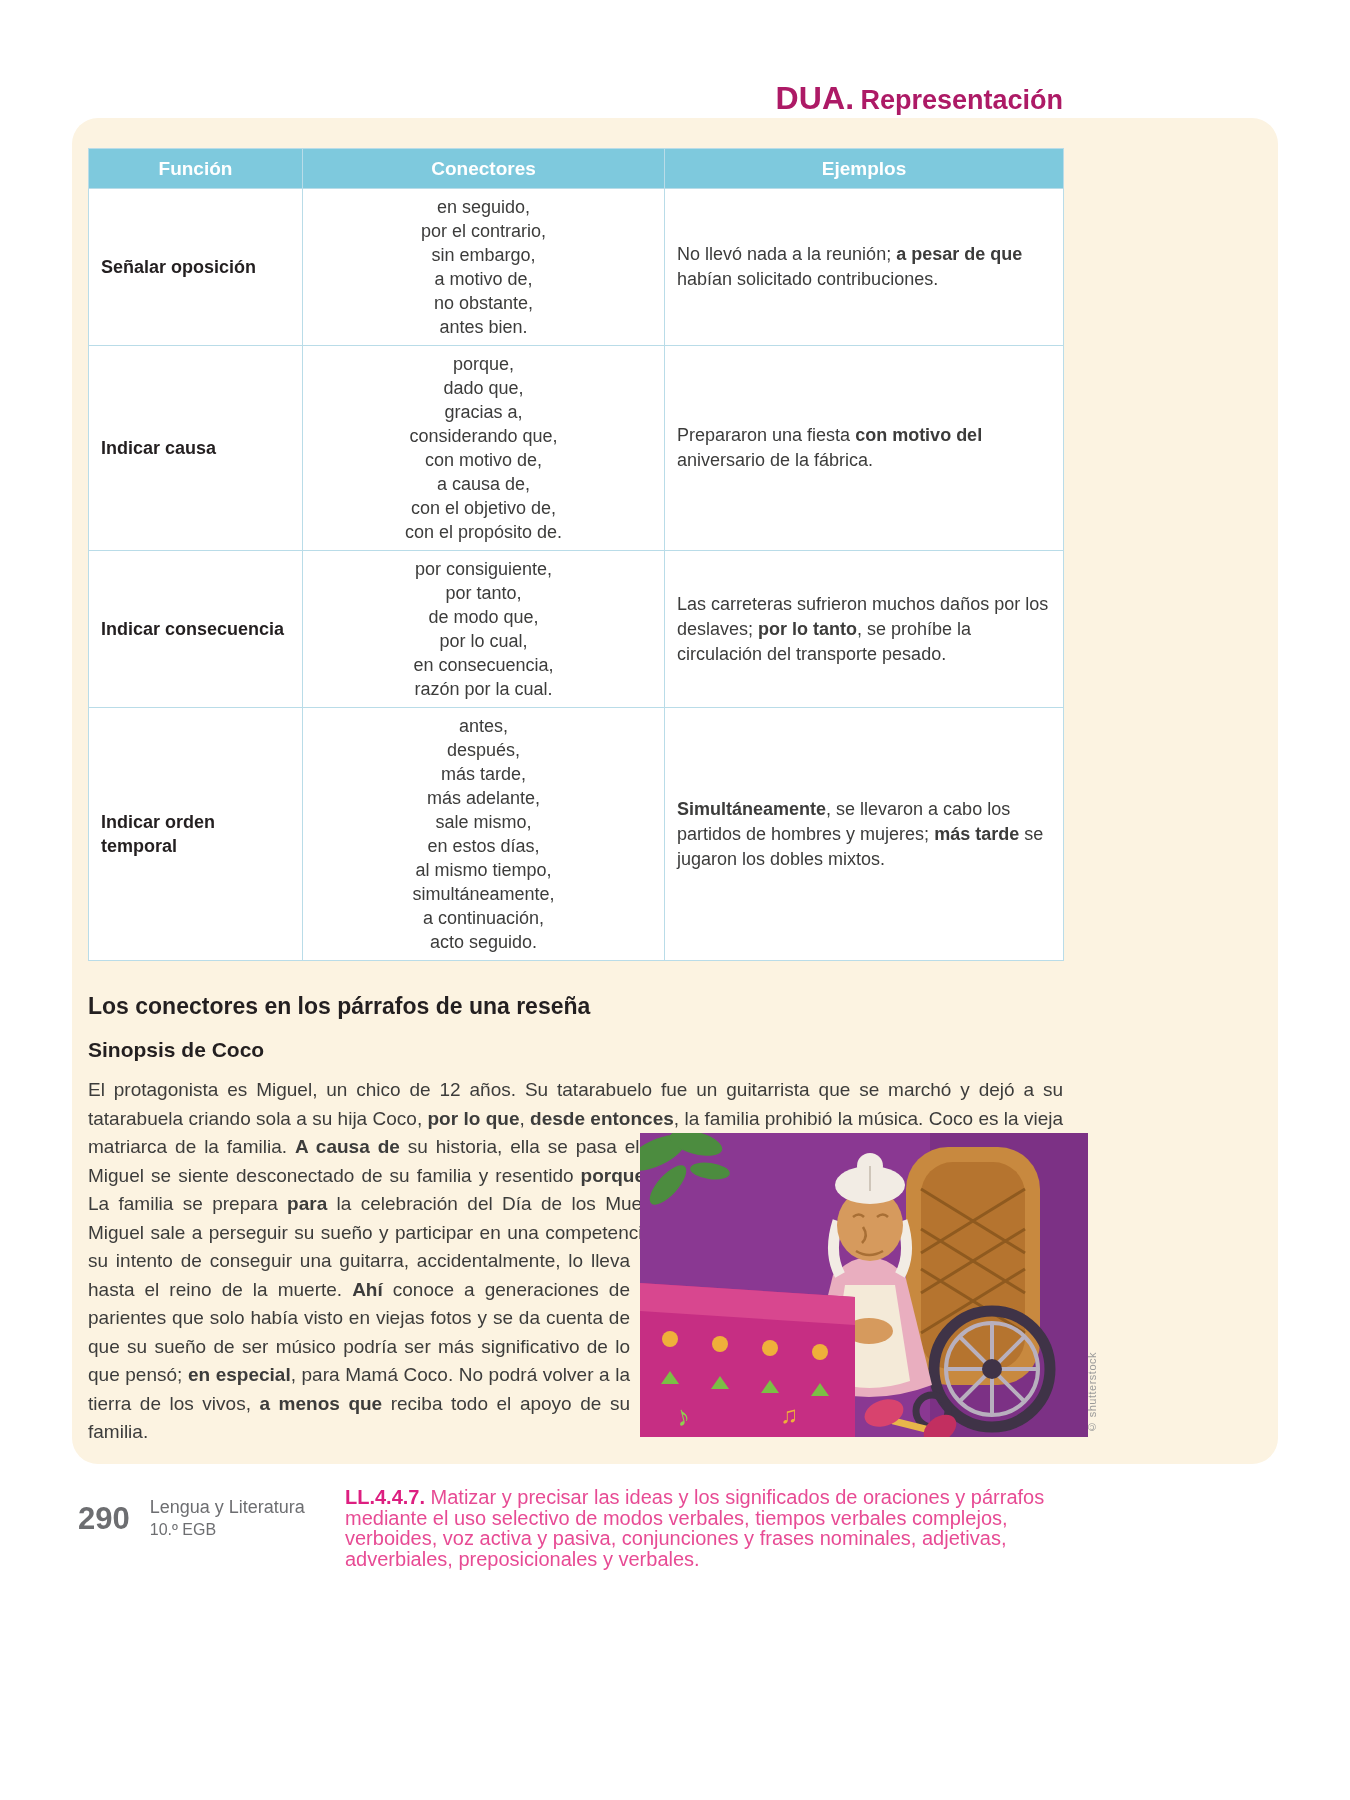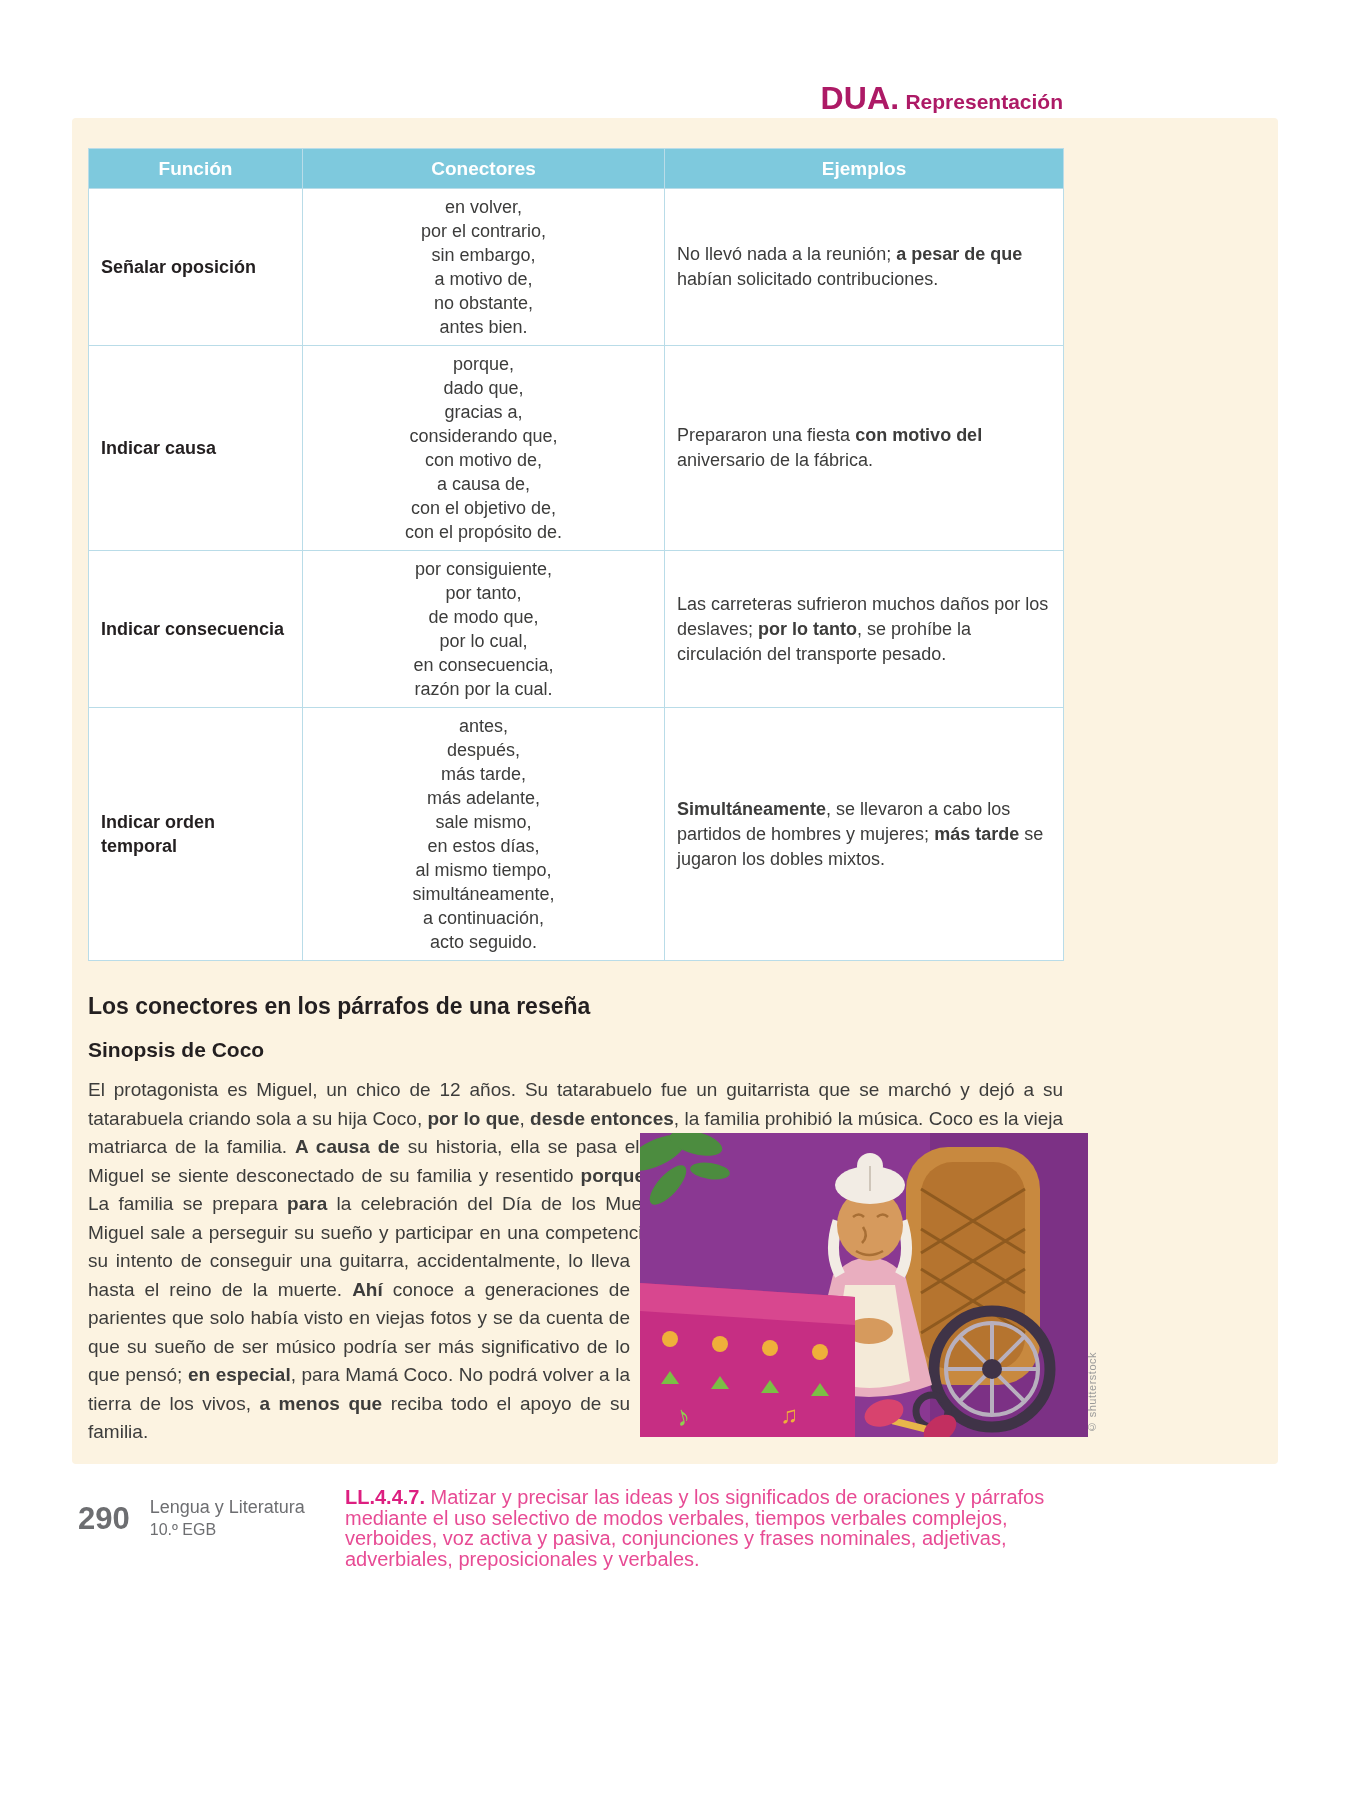--- a/index.html
+++ b/index.html
@@ -11,28 +11,28 @@
     overflow:hidden;
   }
 
   
   .dua {
     position:absolute; top:80px; right:287px;
     color:var(--accent_magenta, #ad1a66);
     white-space:nowrap;
   }
   .dua .dua-label { font-size:32px; font-weight:bold; letter-spacing:0.2px; }
-  .dua .dua-mode  { font-size:21px; font-weight:bold; margin-left:6px; }
+  .dua .dua-mode  { font-size:27px; font-weight:bold; margin-left:6px; }
 
   
   .card {
     position:absolute; left:72px; top:118px;
     width:1206px; height:1346px;
     background:var(--card_cream, #fcf3e1);
-    border-radius:4px;
+    border-radius:26px;
   }
   .card-inner { padding:30px 0 0 16px; width:1007px; }
 
   
   table.connectors {
     width:975px; border-collapse:collapse; table-layout:fixed;
     background:#ffffff;
   }
   table.connectors th {
     background:var(--table_header_blue, #7ec9dd);
@@ -113,21 +113,21 @@
           <tr>
             <th>Función</th>
             <th>Conectores</th>
             <th>Ejemplos</th>
           </tr>
         </thead>
         <tbody>
           <tr>
             <td class="funcion">Señalar oposición</td>
             <td class="conectores">
-                <div>en volver,</div>
+                <div>en seguido,</div>
                 <div>por el contrario,</div>
                 <div>sin embargo,</div>
                 <div>a motivo de,</div>
                 <div>no obstante,</div>
                 <div>antes bien.</div>
               </td>
             <td class="ejemplo"><span>No llevó nada a la reunión; </span><b>a pesar de que</b><span> habían solicitado contribuciones.</span></td>
           </tr>
           <tr>
             <td class="funcion">Indicar causa</td>

